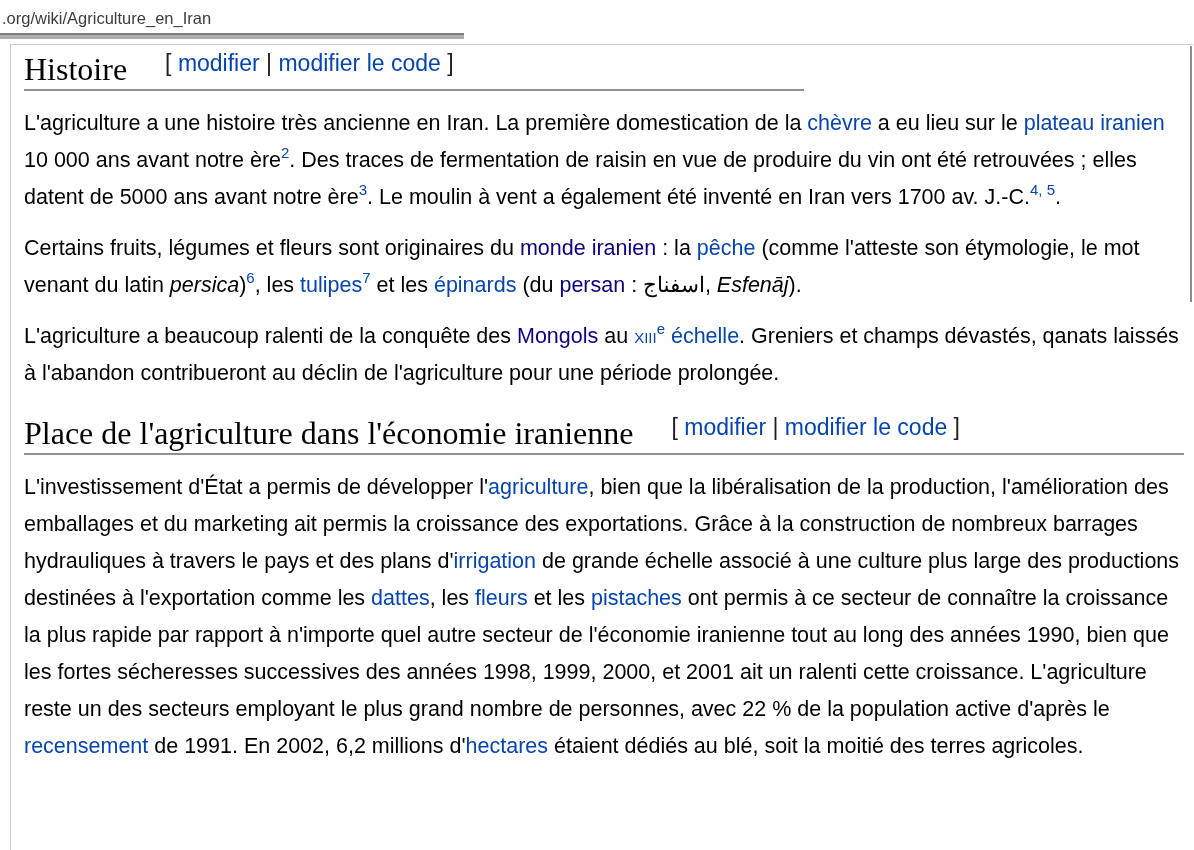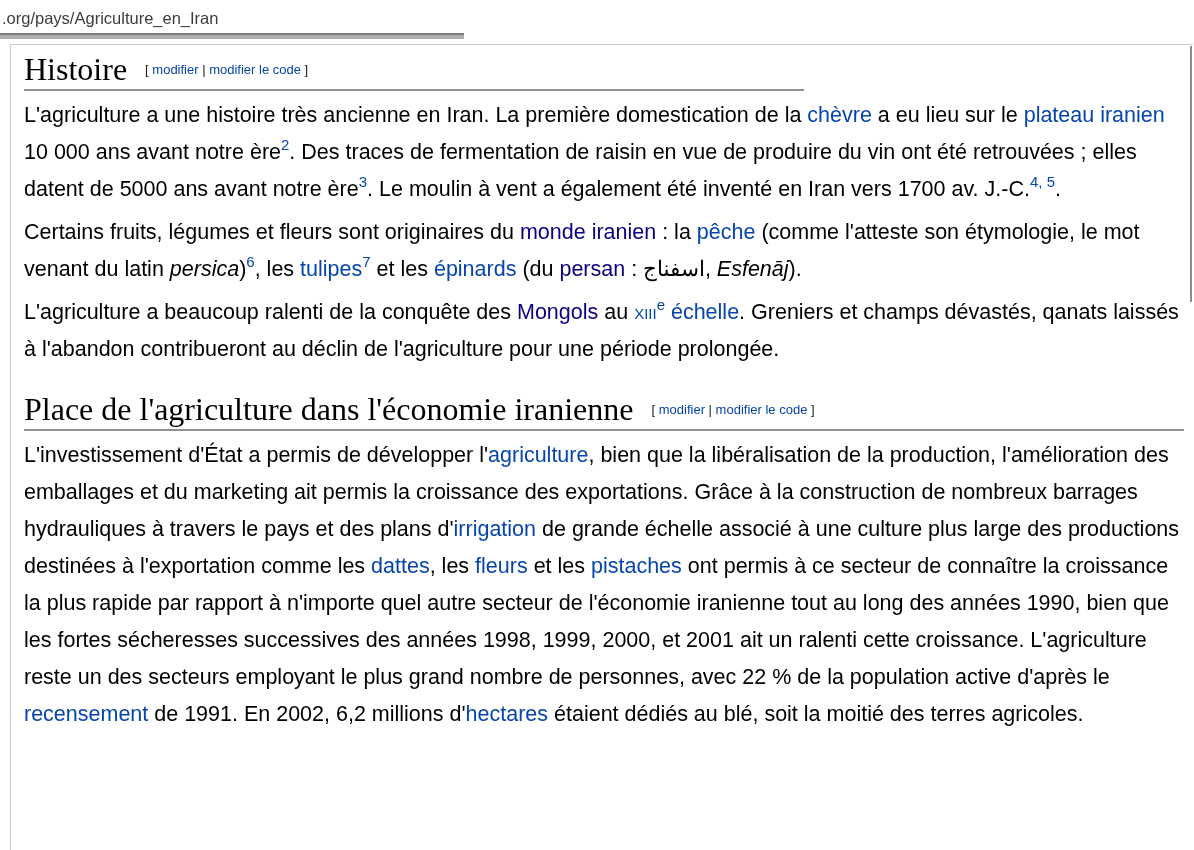--- a/index.html
+++ b/index.html
@@ -13,35 +13,35 @@
   
   .topbar{position:absolute;top:33px;left:0;width:464px;height:6px;
     background:linear-gradient(#7f7f7f 0,#7f7f7f 2px,#aeaeae 2px,#aeaeae 100%)}
   
   .right-line{position:absolute;top:46px;left:1190px;width:2px;height:256px;background:#8d8d8d}
   
   .frame{position:absolute;top:44px;left:10px;width:1183px;height:820px;box-sizing:border-box;
     border-top:1px solid var(--frame,#c9c9d2);border-left:1px solid var(--frame,#c9c9d2);
     padding:0 0 0 13px}
   h2{font-family:"Liberation Serif", serif;font-weight:400;font-size:32px;line-height:38px;margin:0;color:#000}
-  .hrow{display:flex;align-items:center;margin-top:5px}
+  .hrow{display:flex;align-items:flex-start;margin-top:5px}
   .sec2 .hrow{margin-top:22px}
-  .edit{margin-left:18px;font-size:13px;color:#202122;white-space:nowrap}
+  .edit{margin-left:38px;font-size:23px;color:#202122;white-space:nowrap}
   .hline{height:2px;background:var(--rule,#8e9297);margin-top:1px}
-  p{font-size:21.5px;line-height:37px;margin:6px 0;width:1156px}
+  p{font-size:21.5px;line-height:37px;margin:14px 0;width:1156px}
   .lnk{color:var(--link,#0645ad);text-decoration:none;cursor:pointer}
   .visited{color:var(--visited,#0b0080)}
   .it{font-style:italic}
   .sc{font-variant:small-caps}
   sup{font-size:15px;line-height:0;position:relative;top:-9px;vertical-align:baseline}
 </style>
 </head>
 <body>
 
-<div class="urlbar"><span>.org</span><span>/pays/Agriculture_en_Iran</span></div>
+<div class="urlbar"><span>.org</span><span>/wiki/Agriculture_en_Iran</span></div>
 
 <div class="topbar"></div>
 <div class="right-line"></div>
 
 <div class="frame">
 
   <section class="sec sec1">
     <div class="hrow">
       <h2>Histoire</h2>
       <span class="edit">

